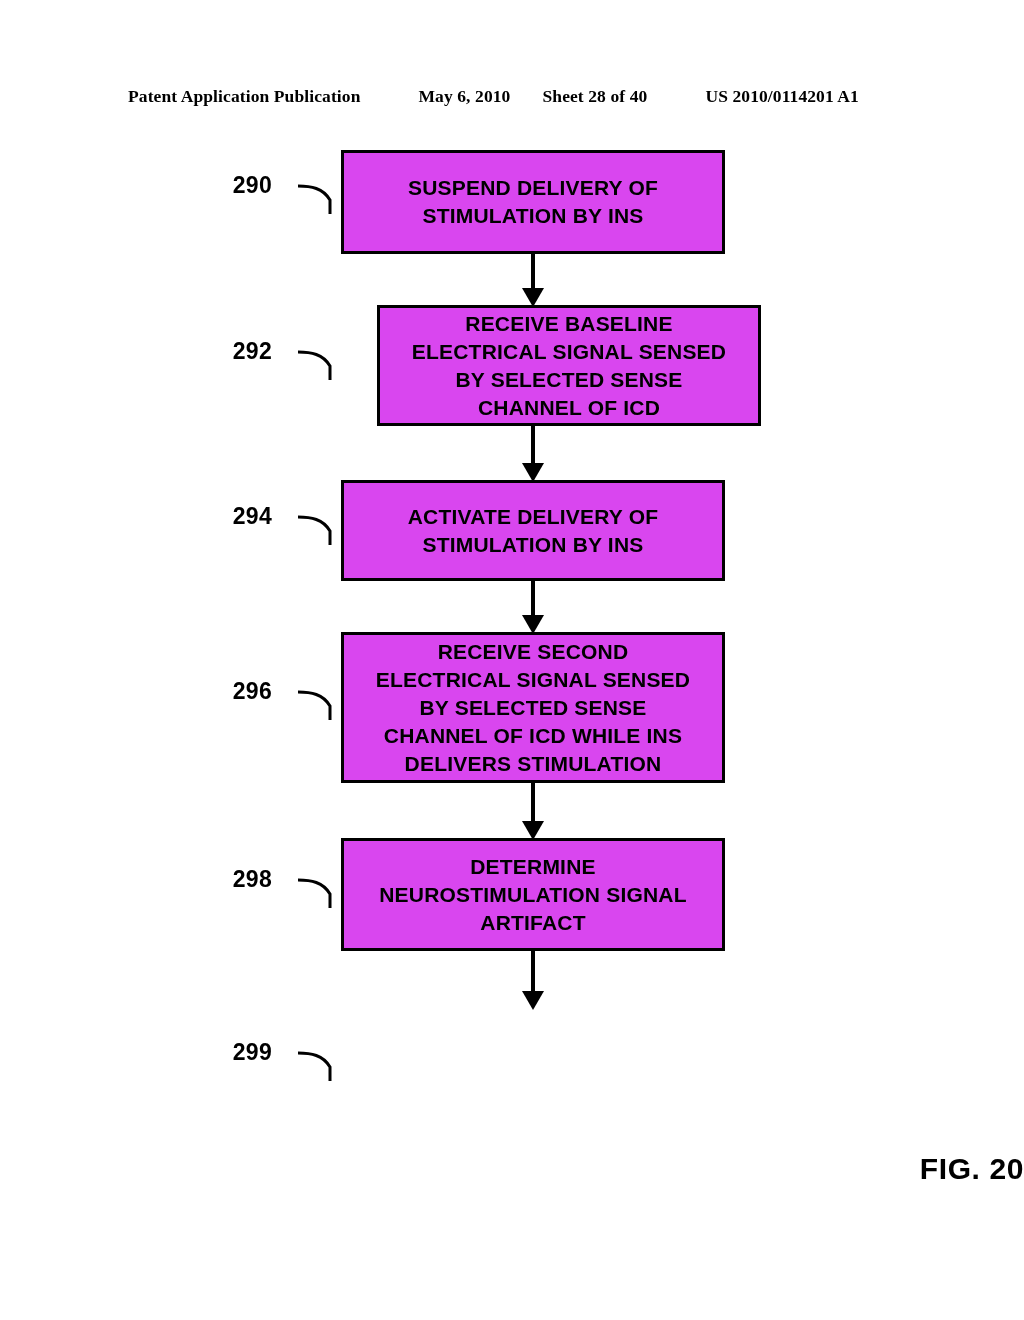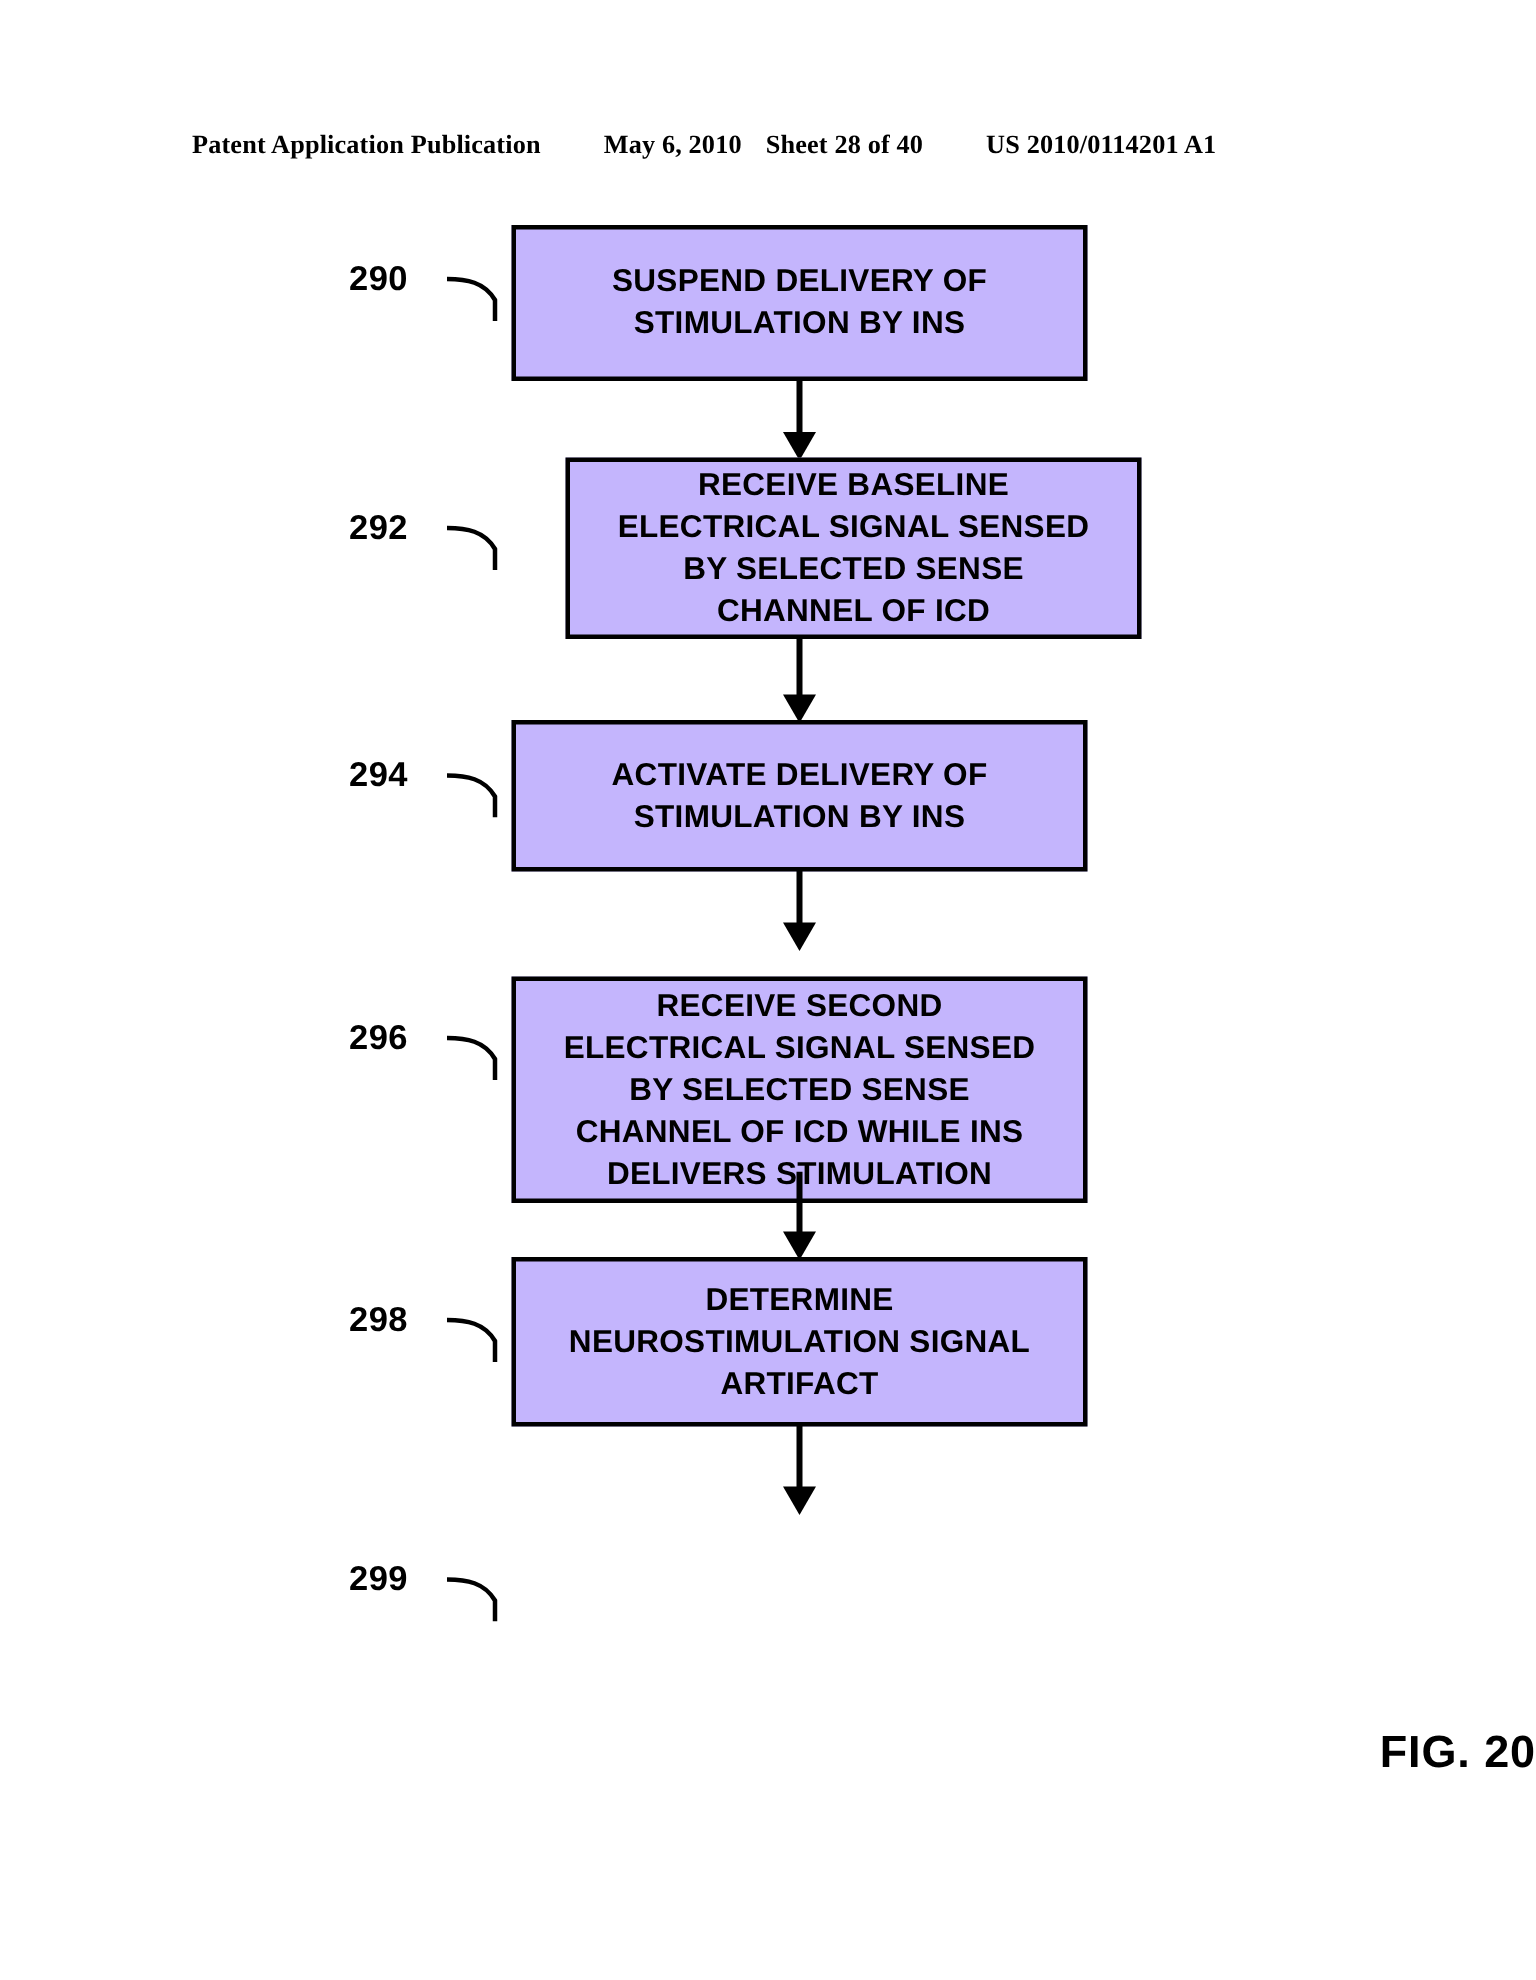--- a/index.html
+++ b/index.html
@@ -23,20 +23,21 @@
     left: 128px;
     width: 768px;
     height: 26px;
     display: flex;
     align-items: baseline;
     font-family: "Liberation Serif", serif;
     font-weight: bold;
     font-size: 17.5px;
     letter-spacing: 0.1px;
     white-space: nowrap;
+    gap: 16px;
   }
   #patent-header .hdr-pub { flex: 0 0 auto; }
   #patent-header .hdr-date {
     flex: 0 0 auto;
     margin-left: 42px;
     text-align: center;
   }
   #patent-header .hdr-sheet {
     flex: 0 0 auto;
     margin-left: 16px;
@@ -54,42 +55,42 @@
     width: 1024px;
     height: 1076px;
   }
 
   .flow-node {
     position: absolute;
     left: 341px;
     width: 384px;
     border: 3px solid #000000;
     box-sizing: border-box;
-    background: #c4b5fd;
+    background: #d946ef;
     display: flex;
     align-items: center;
     justify-content: center;
   }
 
   .flow-node .node-text {
     font-family: "Liberation Sans", sans-serif;
     font-weight: bold;
     font-size: 21px;
     line-height: 28px;
     text-align: center;
     letter-spacing: 0.2px;
     padding: 0 8px;
     white-space: pre-line;
   }
 
   
   #node-290 { top: 150px;  height: 104px; }
   #node-292 { top: 305px;  height: 121px; margin-left: 36px; }
   #node-294 { top: 480px;  height: 101px; }
-  #node-296 { top: 632px;  height: 151px; margin-top: 19px; }
+  #node-296 { top: 632px;  height: 151px; }
   #node-298 { top: 838px;  height: 113px; }
   #node-299 { top: 1008px; height: 121px; }
 
   
   .ref-label {
     position: absolute;
     font-family: "Liberation Sans", sans-serif;
     font-weight: bold;
     font-size: 23px;
     letter-spacing: 0.3px;

